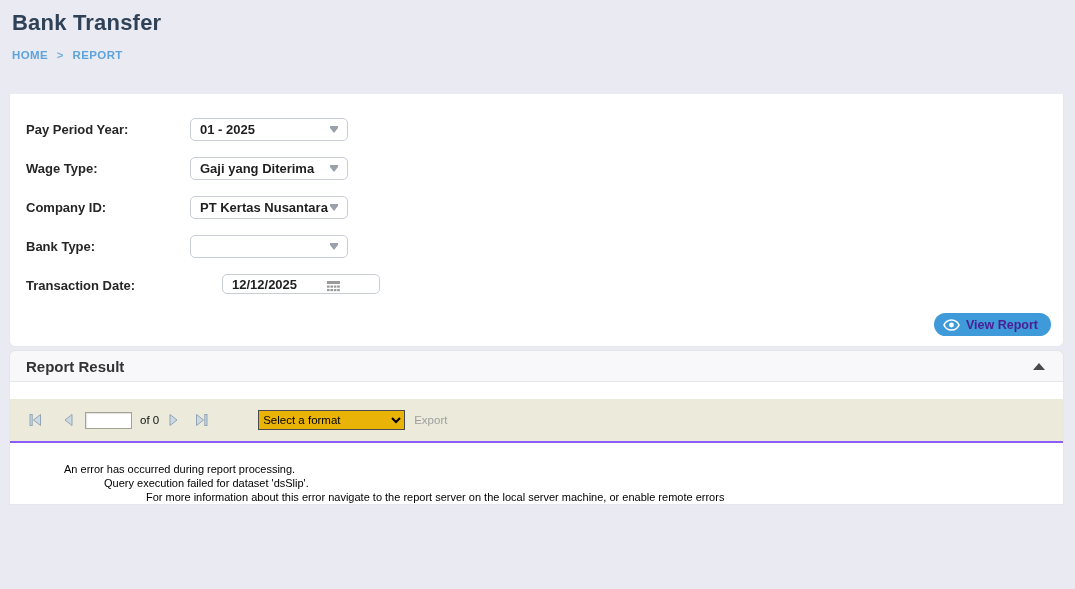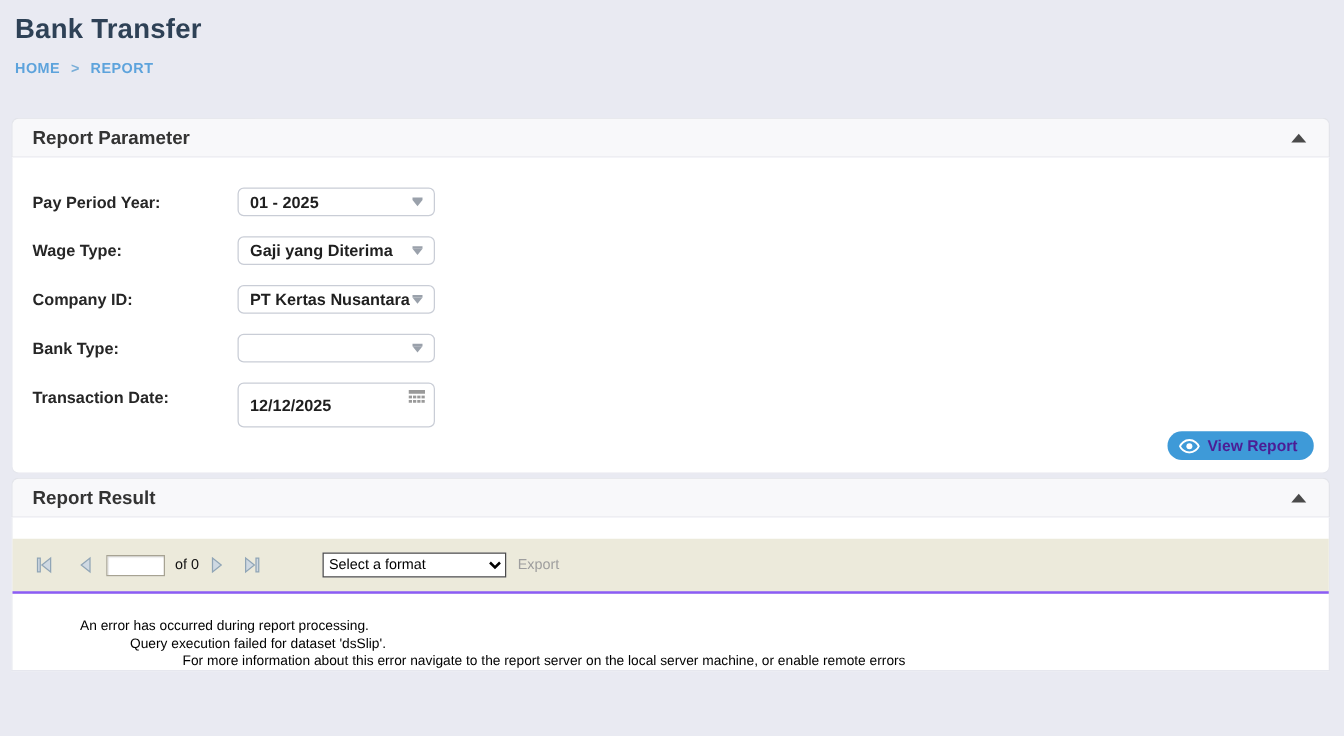--- a/index.html
+++ b/index.html
@@ -55,23 +55,23 @@
     position: absolute; right: 9px; top: 9px; width: 0; height: 0;
     border-left: 4px solid transparent; border-right: 4px solid transparent;
     border-top: 5px solid #9aa1ab;
   }
   .dd-arrow::before {
     content: ""; position: absolute; left: -4px; top: -7px;
     width: 8px; height: 2px; background: #9aa1ab;
   }
   .date-wrap { position: relative; width: 158px; height: 23px; }
   .date-input {
-    width: 158px; height: 36px; border: 1px solid #c9cdd6; border-radius: 5px;
+    width: 158px; height: 20px; border: 1px solid #c9cdd6; border-radius: 5px;
     padding: 0 26px 0 9px; font-size: 13px; font-weight: 600; color: #1f1f1f;
-    font-family: "Liberation Sans", sans-serif; outline: none;
+    font-family: "Liberation Sans", sans-serif; outline: none; margin-left: 32px;
   }
   .cal-icon { position: absolute; right: 7px; top: 5px; cursor: pointer; }
 
   .actions { display: flex; justify-content: flex-end; margin-top: 16px; }
   .view-report-btn {
     height: 23px; background: var(--accent, #3e9ad8); color: #4c1d95; border: none;
     border-radius: 12px; padding: 0 13px 0 9px; font-size: 12.5px; font-weight: 600;
     font-family: "Liberation Sans", sans-serif;
     display: inline-flex; align-items: center; gap: 6px; cursor: pointer;
   }
@@ -88,21 +88,21 @@
   .pg-next  { margin-right: 15px; }
   .page-input {
     width: 47px; height: 17px; border: 1px solid #a7a393; background: #fff;
     box-shadow: inset 1px 1px 1px rgba(0,0,0,.12);
     font-size: 11px; padding: 0 3px; outline: none;
   }
   .of-label { font-size: 11.5px; color: #111; margin: 0 9px 0 8px; }
   .format-select {
     width: 147px; height: 20px; margin-left: 49px;
     font-size: 11.5px; font-family: "Liberation Sans", sans-serif;
-    border: 1px solid #4a4a4a; border-radius: 0; background: #ffffff; color: #000;
+    border: 1px solid #4a4a4a; border-radius: 0; background: #eab308; color: #000;
     outline: none;
   }
   .export-link { font-size: 11.5px; color: #9e9e9e; margin-left: 9px; text-decoration: none; cursor: default; }
 
   .error-block { padding-top: 19px; font-size: 11px; color: #000; line-height: 14px; }
   .err-0 { padding-left: 54px; }
   .err-1 { padding-left: 94px; }
   .err-2 { padding-left: 136px; }
 </style>
 </head>
@@ -111,24 +111,20 @@
 <div class="page-head">
   <div class="page-title">Bank Transfer</div>
   <div class="breadcrumb">
     <a>HOME</a>
     <span class="sep">&gt;</span>
     <a>REPORT</a>
   </div>
 </div>
 
 <div class="panel">
-  <div class="panel-header">
-    <span class="panel-title">Report Parameter</span>
-    <span class="collapse-arrow"></span>
-  </div>
   <div class="panel-body param-body">
 
     <div class="form-row">
       <span class="form-label">Pay Period Year:</span>
       <div class="dropdown">
         <span>01 - 2025</span>
         <span class="dd-arrow"></span>
       </div>
     </div>
 

